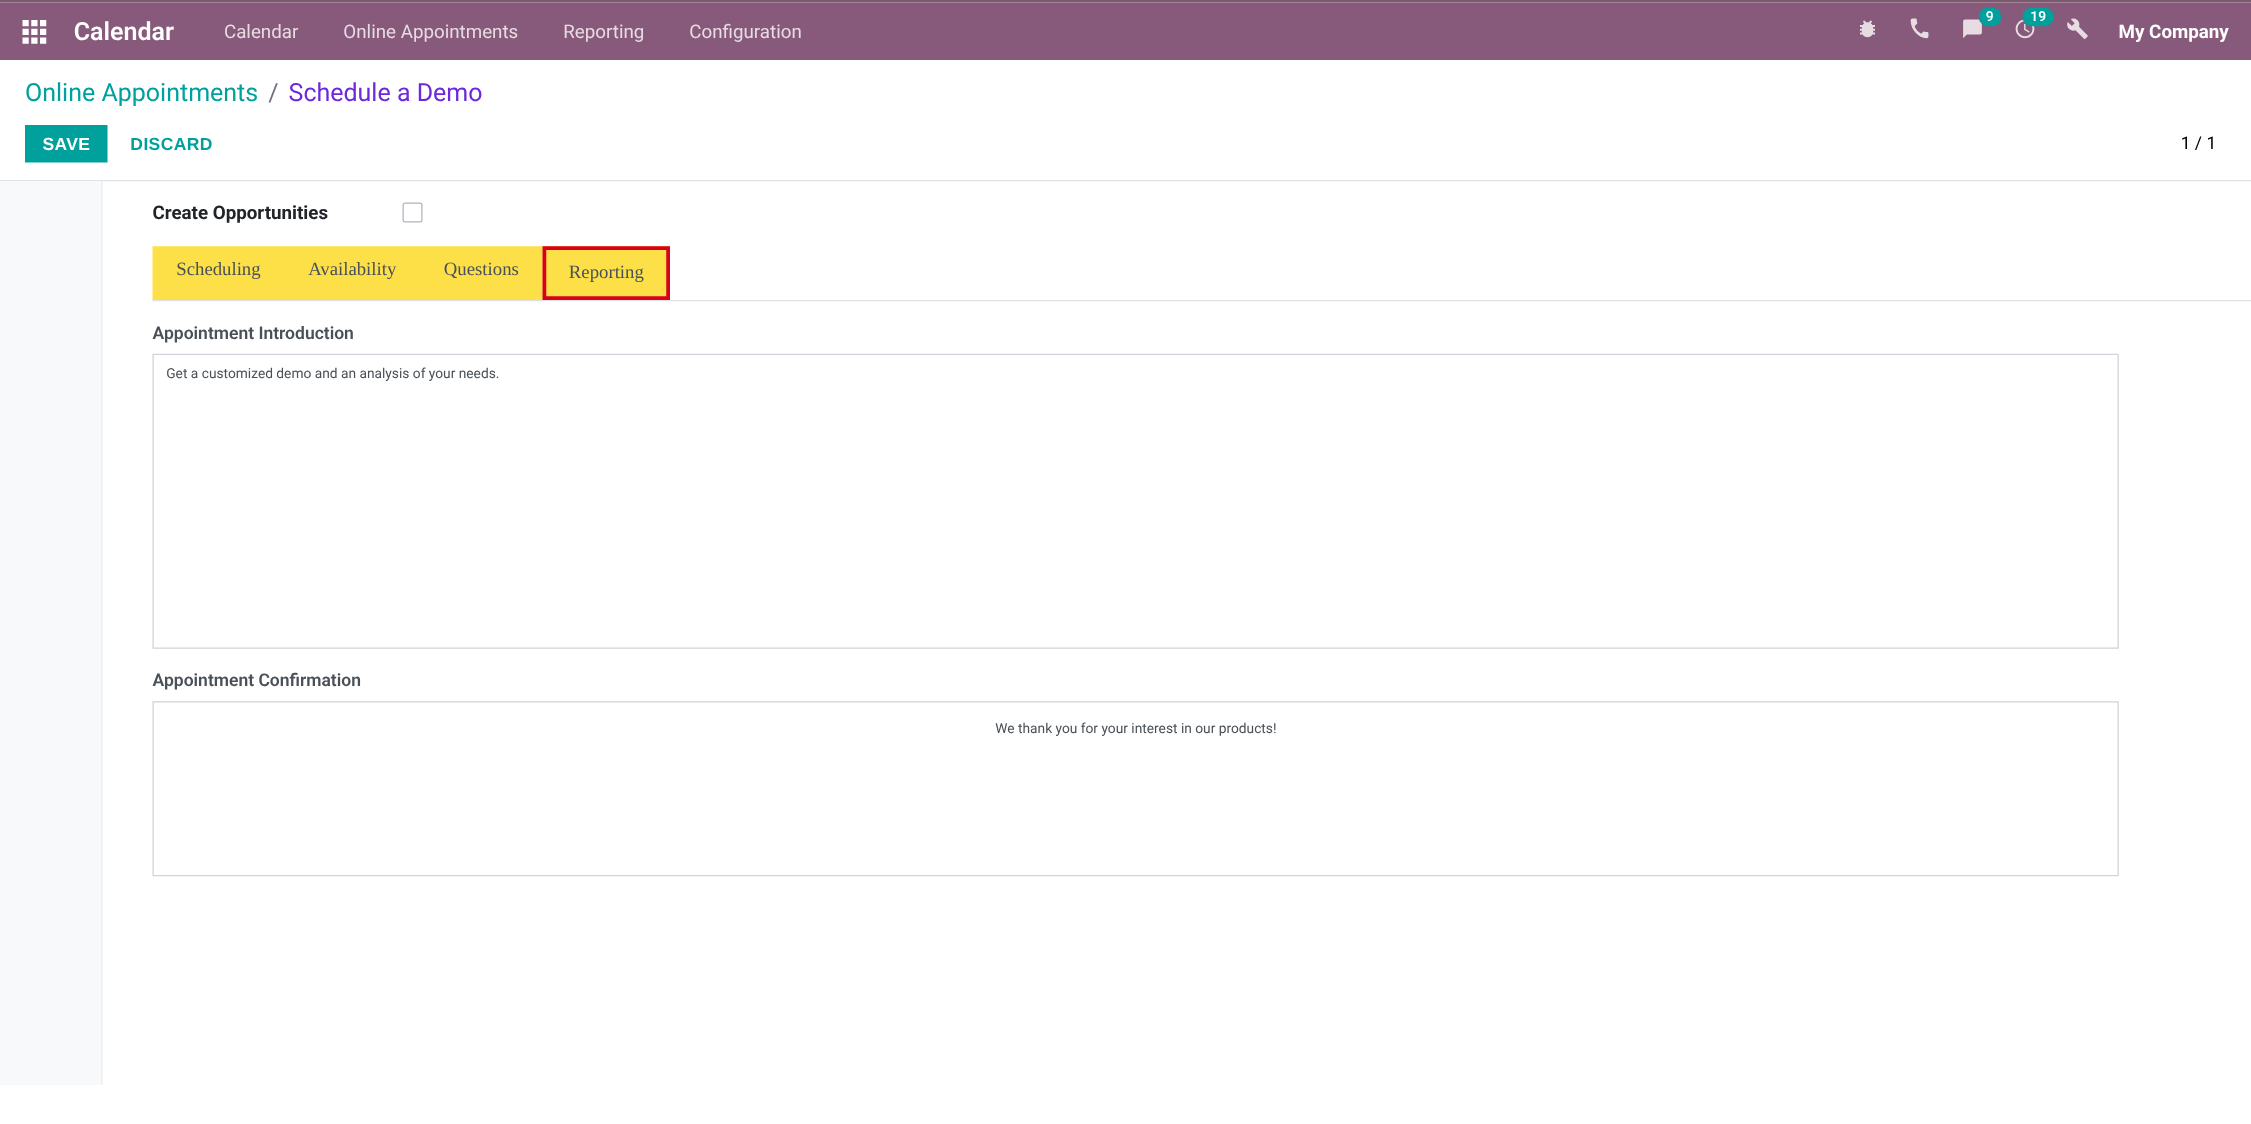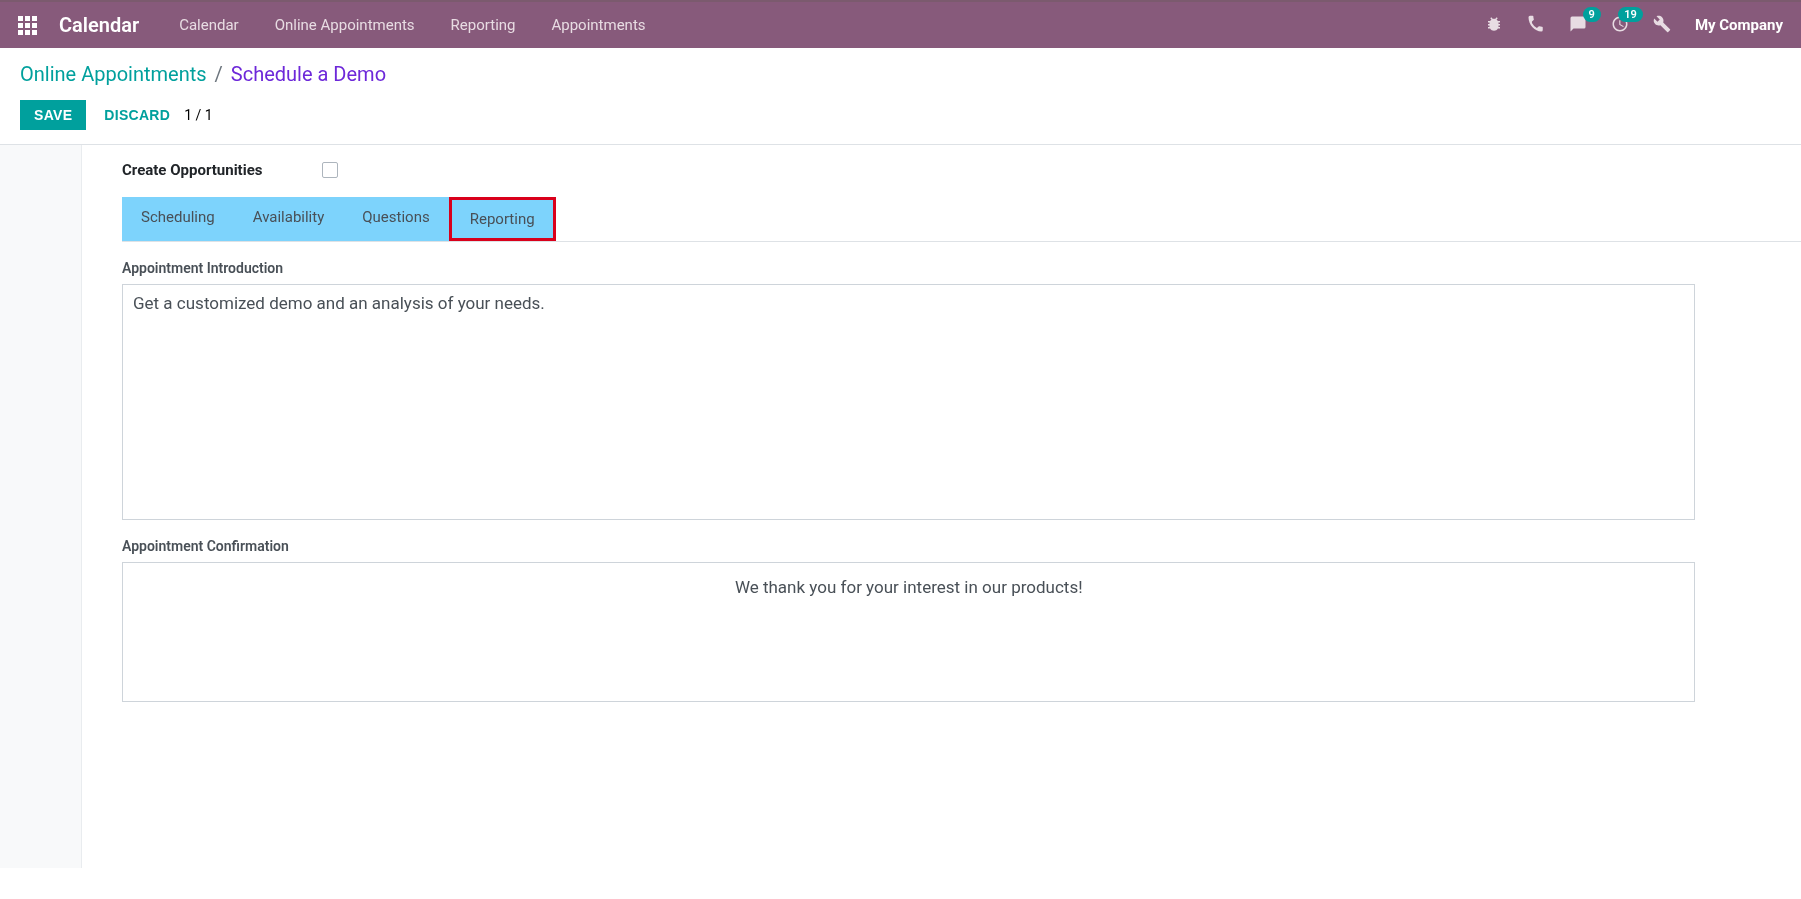--- a/index.html
+++ b/index.html
@@ -72,21 +72,21 @@
   display: flex;
   align-items: baseline;
   gap: 8px;
   font-size: 20px;
   margin-bottom: 14px;
 }
 .breadcrumb-link { color: #00a09d; cursor: pointer; }
 .breadcrumb-sep { color: #6c757d; }
 .breadcrumb-current { color: #6d28d9; }
 
-.cp-bottom { display: flex; align-items: center; justify-content: flex-start; }
+.cp-bottom { display: flex; align-items: center; justify-content: space-between; }
 .cp-buttons { display: flex; gap: 4px; }
 
 .btn {
   padding: 7px 14px;
   font-size: 14px;
   font-weight: 600;
   border: none;
   cursor: pointer;
   text-transform: uppercase;
   letter-spacing: .3px;
@@ -124,40 +124,41 @@
   border-bottom: 1px solid #dee2e6;
   margin-left: 40px;
 }
 .tab {
   padding: 10px 18px;
   font-size: 15px;
   color: #495057;
   cursor: pointer;
   border: 1px solid transparent;
   border-bottom: none;
-  background: #7dd3fc;
+  background: #fde047;
+  font-family: Liberation Serif, serif;
 }
 .tab.highlighted {
   border: 3px solid #d9001b;
 }
 
 .section {
   padding: 18px 40px 0 40px;
 }
 .section-label {
   font-size: 14px;
   font-weight: 600;
   color: #495057;
   margin-bottom: 8px;
 }
 .editor {
   border: 1px solid #ced4da;
   min-height: 236px;
   width: 96%;
-  font-size: 17px;
+  font-size: 11px;
   color: #495057;
   resize: none;
   outline: none;
   font-family: inherit;
   background: #fff;
 }
 .editor1 { padding: 8px 10px; text-align: left; }
 .editor2 { padding: 14px 10px; text-align: center; min-height: 140px; }
 .editor2 .line { display: block; }
 
@@ -177,21 +178,21 @@
       <span></span>
     <span></span>
       <span></span>
       <span></span>
   </div>
   <div class="brand">Calendar</div>
   <div class="nav-items">
     <div class="nav-item">Calendar</div>
     <div class="nav-item">Online Appointments</div>
     <div class="nav-item">Reporting</div>
-    <div class="nav-item">Appointments</div>
+    <div class="nav-item">Configuration</div>
   </div>
   <div class="nav-right">
     <div class="nav-icon">
       <svg viewBox="0 0 24 24">
           <path d="M20 8h-2.81c-.45-.78-1.07-1.45-1.82-1.96L17 4.41 15.59 3l-2.17 2.17C12.96 5.06 12.49 5 12 5s-.96.06-1.41.17L8.41 3 7 4.41l1.62 1.63C7.88 6.55 7.26 7.22 6.81 8H4v2h2.09c-.05.33-.09.66-.09 1v1H4v2h2v1c0 .34.04.67.09 1H4v2h2.81c1.04 1.79 2.97 3 5.19 3s4.15-1.21 5.19-3H20v-2h-2.09c.05-.33.09-.66.09-1v-1h2v-2h-2v-1c0-.34-.04-.67-.09-1H20V8z"></path>
         </svg>
     </div>
     <div class="nav-icon">
       <svg viewBox="0 0 24 24">
           <path d="M6.62 10.79a15.053 15.053 0 006.59 6.59l2.2-2.2a1 1 0 011.02-.24c1.12.37 2.33.57 3.57.57a1 1 0 011 1V20a2 2 0 01-2 2C10.61 22 2 13.39 2 3a2 2 0 012-2h3.5a1 1 0 011 1c0 1.24.2 2.45.57 3.57a1 1 0 01-.24 1.02l-2.21 2.2z"></path>

